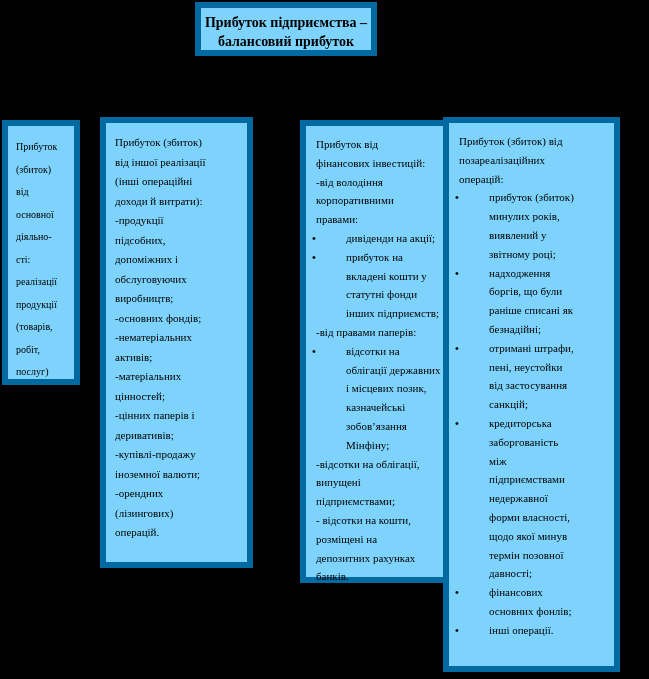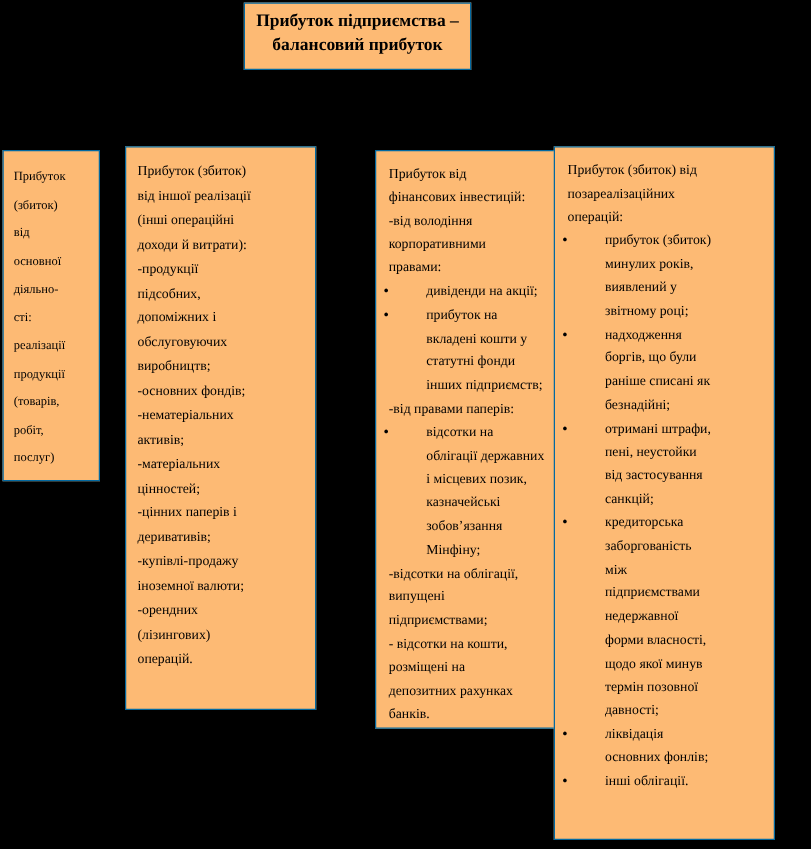--- a/index.html
+++ b/index.html
@@ -11,22 +11,22 @@
     position: relative;
     width: 649px;
     height: 679px;
     background: #000000;
     font-family: "Liberation Serif", "DejaVu Serif", serif;
     color: #000000;
     overflow: hidden;
   }
   .box {
     position: absolute;
-    background: #fdba74;
-    border: 1px solid #0369a1;
+    background: #7dd3fc;
+    border: 6px solid #0369a1;
     box-sizing: border-box;
   }
   .pre { white-space: pre-line; }
   .root-box {
     left: 195px; top: 2px;
     width: 182px; height: 54px;
     text-align: center;
     font-weight: bold;
     font-size: 14px;
     line-height: 19px;
@@ -187,22 +187,22 @@
 між
 підприємствами
 недержавної
 форми власності,
 щодо якої минув
 термін позовної
 давності;</span>
     </div>
     <div class="bullet-item">
       <span class="bullet-glyph">•</span>
-      <span class="bullet-text pre">ліквідація
+      <span class="bullet-text pre">фінансових
 основних фонлів;</span>
     </div>
     <div class="bullet-item">
       <span class="bullet-glyph">•</span>
-      <span class="bullet-text pre">інші облігації.</span>
+      <span class="bullet-text pre">інші операції.</span>
     </div>
   </div>
 
 </div>
 
 </body></html>

